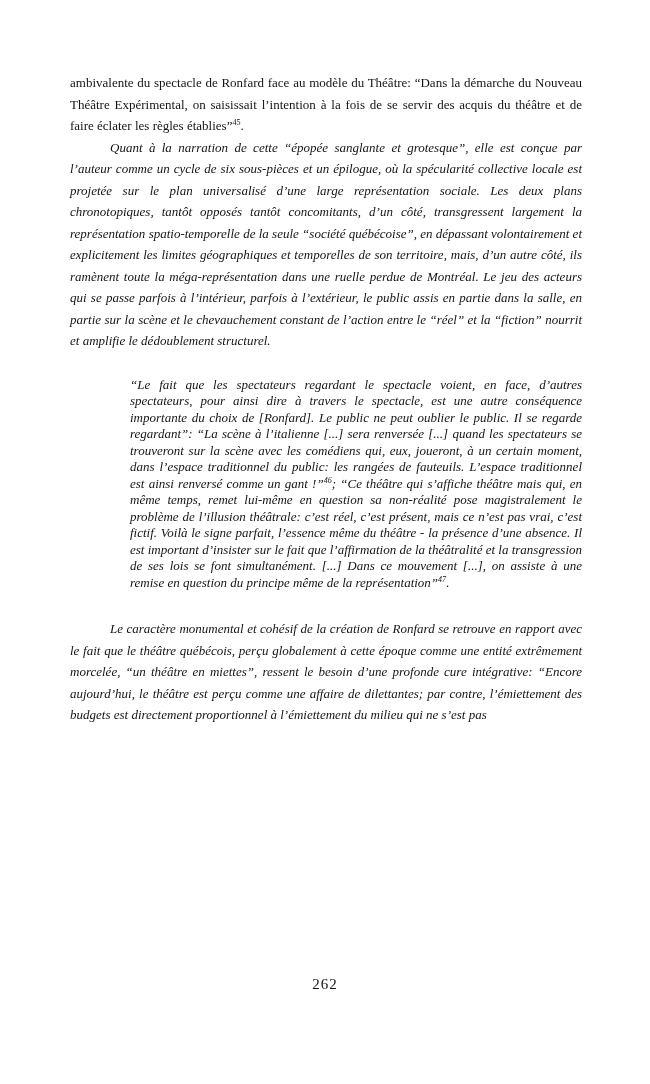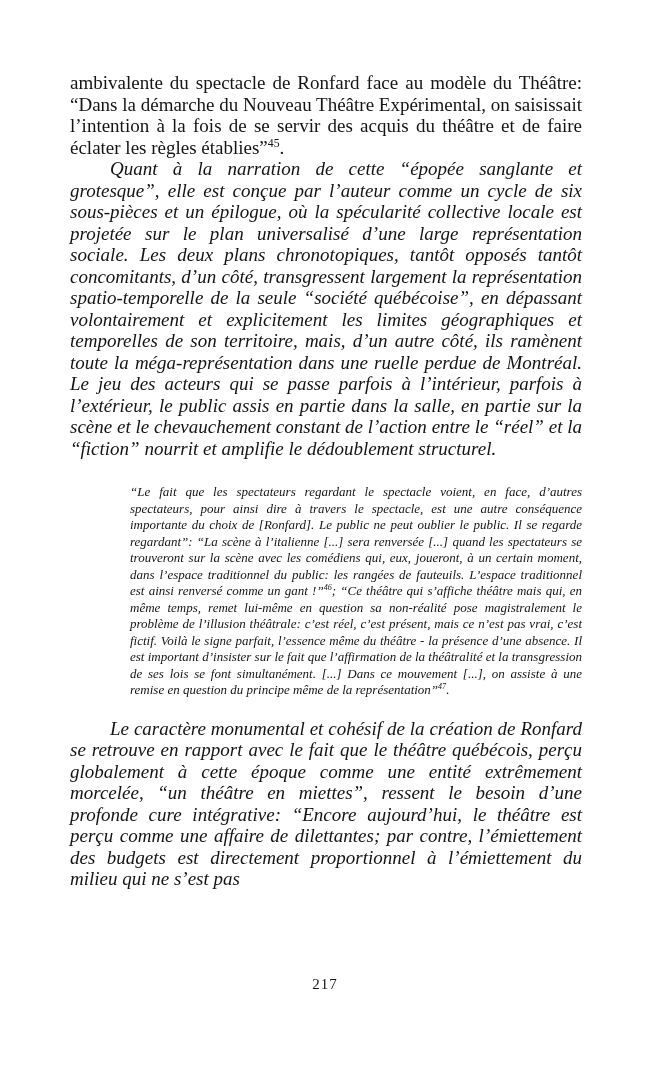--- a/index.html
+++ b/index.html
@@ -17,35 +17,35 @@
     color: #141414;
     overflow: hidden;
   }
   .text-column {
     position: absolute;
     left: 70px;
     top: 72px;
     width: 512px;
   }
   .paragraph {
-    font-size: 19px;
+    font-size: 13px;
     line-height: 21.5px;
     text-align: justify;
     margin: 0;
   }
   .paragraph.indent {
     text-indent: 40px;
     font-style: italic;
   }
   .quote {
     font-size: 13px;
     font-style: italic;
     line-height: 16.5px;
     text-align: justify;
-    margin: 25px 0 19px 60px;
+    margin: 25px 0 27px 60px;
   }
   sup {
     font-size: 0.62em;
     line-height: 0;
     vertical-align: super;
   }
   .page-number {
     position: absolute;
     top: 976px;
     left: 0;
@@ -58,14 +58,14 @@
 </head>
 <body>
 
 <div class="page">
   <div class="text-column">
       <div class="paragraph">ambivalente du spectacle de Ronfard face au modèle du Théâtre: “Dans la démarche du Nouveau Théâtre Expérimental, on saisissait l’intention à la fois de se servir des acquis du théâtre et de faire éclater les règles établies”<sup>45</sup>.</div>
       <div class="paragraph indent">Quant à la narration de cette “épopée sanglante et grotesque”, elle est conçue par l’auteur comme un cycle de six sous-pièces et un épilogue, où la spécularité collective locale est projetée sur le plan universalisé d’une large représentation sociale. Les deux plans chronotopiques, tantôt opposés tantôt concomitants, d’un côté, transgressent largement la représentation spatio-temporelle de la seule “société québécoise”, en dépassant volontairement et explicitement les limites géographiques et temporelles de son territoire, mais, d’un autre côté, ils ramènent toute la méga-représentation dans une ruelle perdue de Montréal. Le jeu des acteurs qui se passe parfois à l’intérieur, parfois à l’extérieur, le public assis en partie dans la salle, en partie sur la scène et le chevauchement constant de l’action entre le “réel” et la “fiction” nourrit et amplifie le dédoublement structurel.</div>
       <div class="quote">“Le fait que les spectateurs regardant le spectacle voient, en face, d’autres spectateurs, pour ainsi dire à travers le spectacle, est une autre conséquence importante du choix de [Ronfard]. Le public ne peut oublier le public. Il se regarde regardant”: “La scène à l’italienne [...] sera renversée [...] quand les spectateurs se trouveront sur la scène avec les comédiens qui, eux, joueront, à un certain moment, dans l’espace traditionnel du public: les rangées de fauteuils. L’espace traditionnel est ainsi renversé comme un gant !”<sup>46</sup>; “Ce théâtre qui s’affiche théâtre mais qui, en même temps, remet lui-même en question sa non-réalité pose magistralement le problème de l’illusion théâtrale: c’est réel, c’est présent, mais ce n’est pas vrai, c’est fictif. Voilà le signe parfait, l’essence même du théâtre - la présence d’une absence. Il est important d’insister sur le fait que l’affirmation de la théâtralité et la transgression de ses lois se font simultanément. [...] Dans ce mouvement [...], on assiste à une remise en question du principe même de la représentation”<sup>47</sup>.</div>
       <div class="paragraph indent">Le caractère monumental et cohésif de la création de Ronfard se retrouve en rapport avec le fait que le théâtre québécois, perçu globalement à cette époque comme une entité extrêmement morcelée, “un théâtre en miettes”, ressent le besoin d’une profonde cure intégrative: “Encore aujourd’hui, le théâtre est perçu comme une affaire de dilettantes; par contre, l’émiettement des budgets est directement proportionnel à l’émiettement du milieu qui ne s’est pas</div>
     </div>
-  <div class="page-number">217</div>
+  <div class="page-number">262</div>
 </div>
 
 </body></html>

